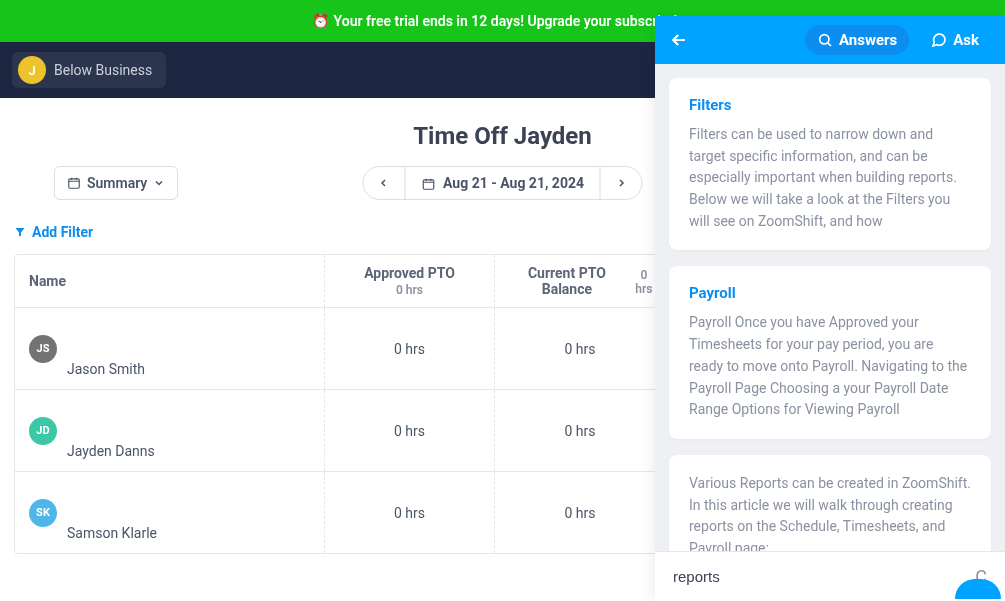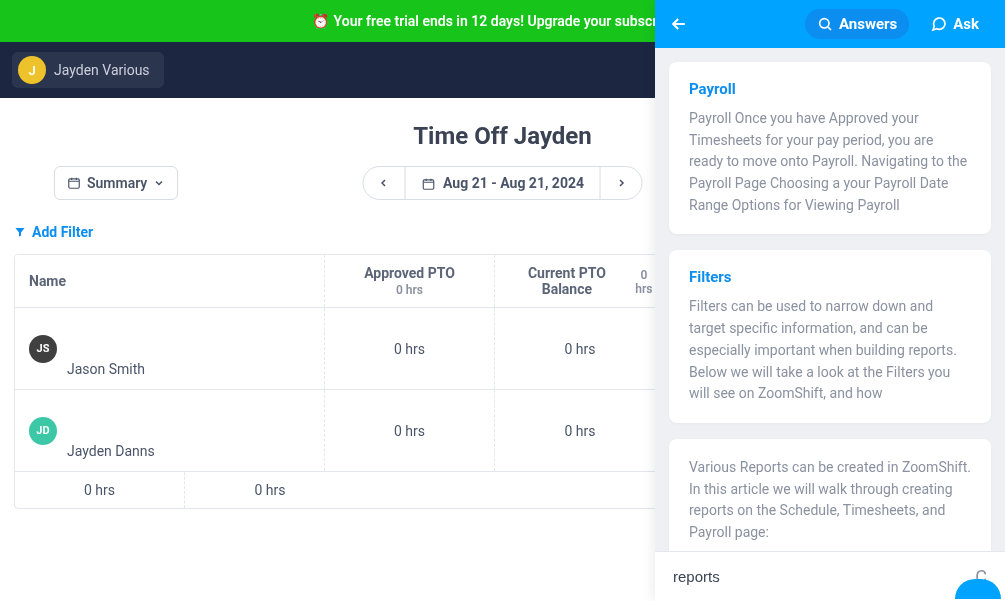--- a/index.html
+++ b/index.html
@@ -136,21 +136,21 @@
     width: 28px; height: 28px; border-radius: 50%;
     color:#fff; font-size:11px; font-weight:700;
     display:flex; align-items:center; justify-content:center;
   }
   .emp-name { font-size:14px; color:#4a5468;margin-top:41px; }
   .cell-val { font-size:14px; color:#4a5468; }
 
   
   .drawer {
     position: absolute;
-    top: 0; right: 0; bottom: 0;
+    top: 16px; right: 0; bottom: 0;
     width: 350px;
     background: #eef0f4;
     display: flex; flex-direction: column;
     box-shadow: -2px 0 14px rgba(0,0,0,0.08);
     border-top-left-radius: 8px;
   }
   .drawer-head {
     background: #00a3ff;
     height: 48px;
     display: flex; align-items: center;
@@ -212,21 +212,21 @@
 <body>
 
 <div class="trial-banner">
   <span>⏰</span>
   <span>Your free trial ends in 12 days! Upgrade your subscription</span>
 </div>
 
 <div class="main-nav">
   <div class="business-chip">
     <div class="avatar-circle">J</div>
-    <span>Jayden Various</span>
+    <span>Below Business</span>
   </div>
   <div class="nav-spacer"></div>
   <div class="nav-item">
     <svg class="nav-icon" viewBox="0 0 24 24" fill="none" stroke="#cbd0dc" stroke-width="2">
         <path d="M3 10.5 12 3l9 7.5V21H3z"></path>
         <path d="M9 21v-7h6v7"></path>
       </svg>
     <span>Home</span>
   </div>
   <div class="nav-item">
@@ -298,21 +298,21 @@
         <span class="sub">0 hrs</span>
       </div>
       <div class="col-bal">
         <span>Current PTO Balance</span>
         <span class="sub">0 hrs</span>
       </div>
     </div>
 
     <div class="tbl-row">
       <div class="col-name">
-        <div class="emp-avatar" style="background:#404040">JS</div>
+        <div class="emp-avatar" style="background:#737373">JS</div>
         <span class="emp-name">Jason Smith</span>
       </div>
       <div class="col-pto">
           <span class="cell-val">0 hrs</span>
         </div>
       <div class="col-bal">
           <span class="cell-val">0 hrs</span>
         </div>
     </div>
     <div class="tbl-row">
@@ -321,20 +321,24 @@
         <span class="emp-name">Jayden Danns</span>
       </div>
       <div class="col-pto">
           <span class="cell-val">0 hrs</span>
         </div>
       <div class="col-bal">
           <span class="cell-val">0 hrs</span>
         </div>
     </div>
     <div class="tbl-row">
+      <div class="col-name">
+        <div class="emp-avatar" style="background:#4fb7e8">SK</div>
+        <span class="emp-name">Samson Klarle</span>
+      </div>
       <div class="col-pto">
           <span class="cell-val">0 hrs</span>
         </div>
       <div class="col-bal">
           <span class="cell-val">0 hrs</span>
         </div>
     </div>
   </div>
 </div>
 
@@ -357,26 +361,26 @@
         <svg width="16" height="16" viewBox="0 0 24 24" fill="none" stroke="#fff" stroke-width="2.5">
             <path d="M21 11.5a8.38 8.38 0 0 1-8.5 8.5 8.5 8.5 0 0 1-3.7-.85L3 21l1.85-5.8A8.5 8.5 0 1 1 21 11.5z"></path>
           </svg>
         <span>Ask</span>
       </div>
     </div>
   </div>
 
   <div class="drawer-body">
     <div class="help-card">
+      <div class="help-title">Filters</div>
+      <div class="help-body">Filters can be used to narrow down and target specific information, and can be especially important when building reports. Below we will take a look at the Filters you will see on ZoomShift, and how</div>
+    </div>
+    <div class="help-card">
       <div class="help-title">Payroll</div>
       <div class="help-body">Payroll Once you have Approved your Timesheets for your pay period, you are ready to move onto Payroll. Navigating to the Payroll Page Choosing a your Payroll Date Range Options for Viewing Payroll</div>
-    </div>
-    <div class="help-card">
-      <div class="help-title">Filters</div>
-      <div class="help-body">Filters can be used to narrow down and target specific information, and can be especially important when building reports. Below we will take a look at the Filters you will see on ZoomShift, and how</div>
     </div>
     <div class="help-card">
       <div class="help-body">Various Reports can be created in ZoomShift. In this article we will walk through creating reports on the Schedule, Timesheets, and Payroll page:</div>
     </div>
   </div>
 
   <div class="drawer-search">
     <input type="text" value="reports" style="">
     <span class="clear">C</span>
   </div>

